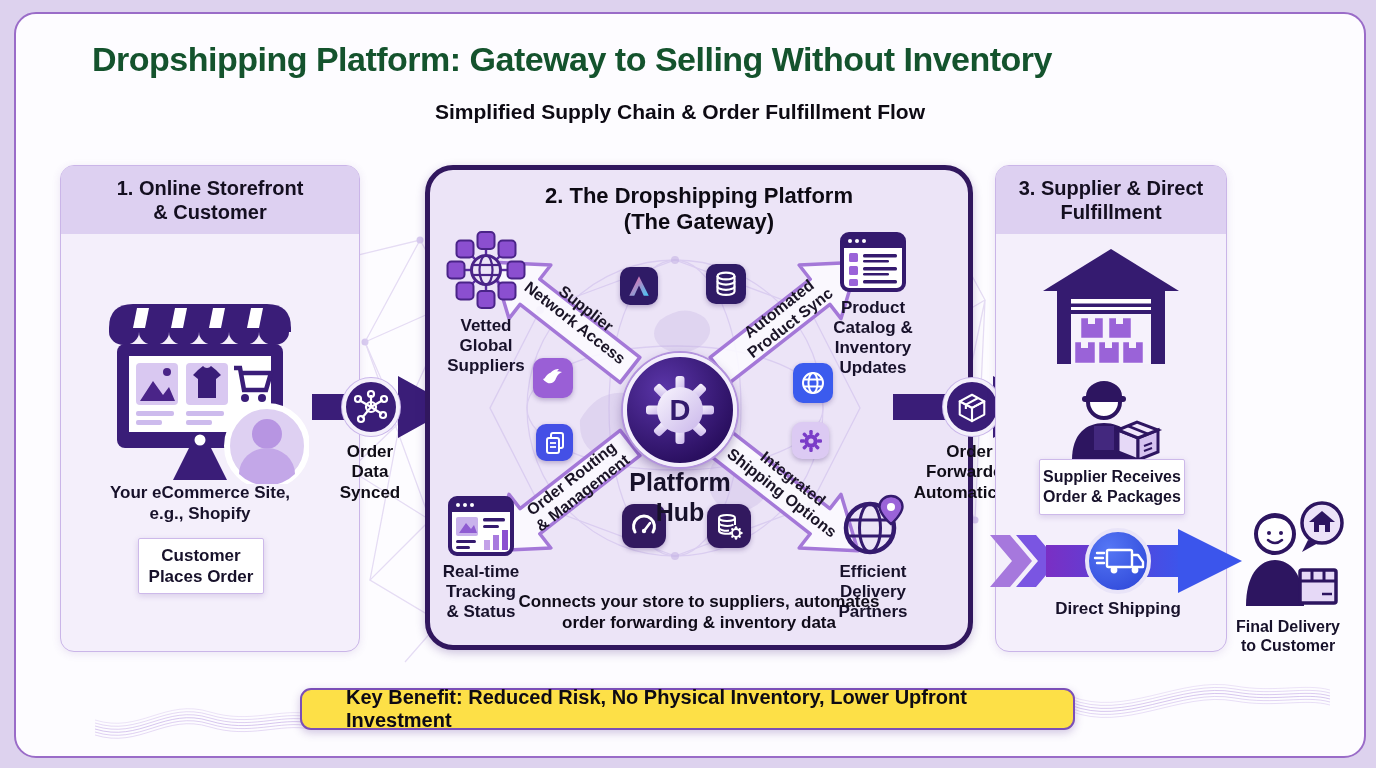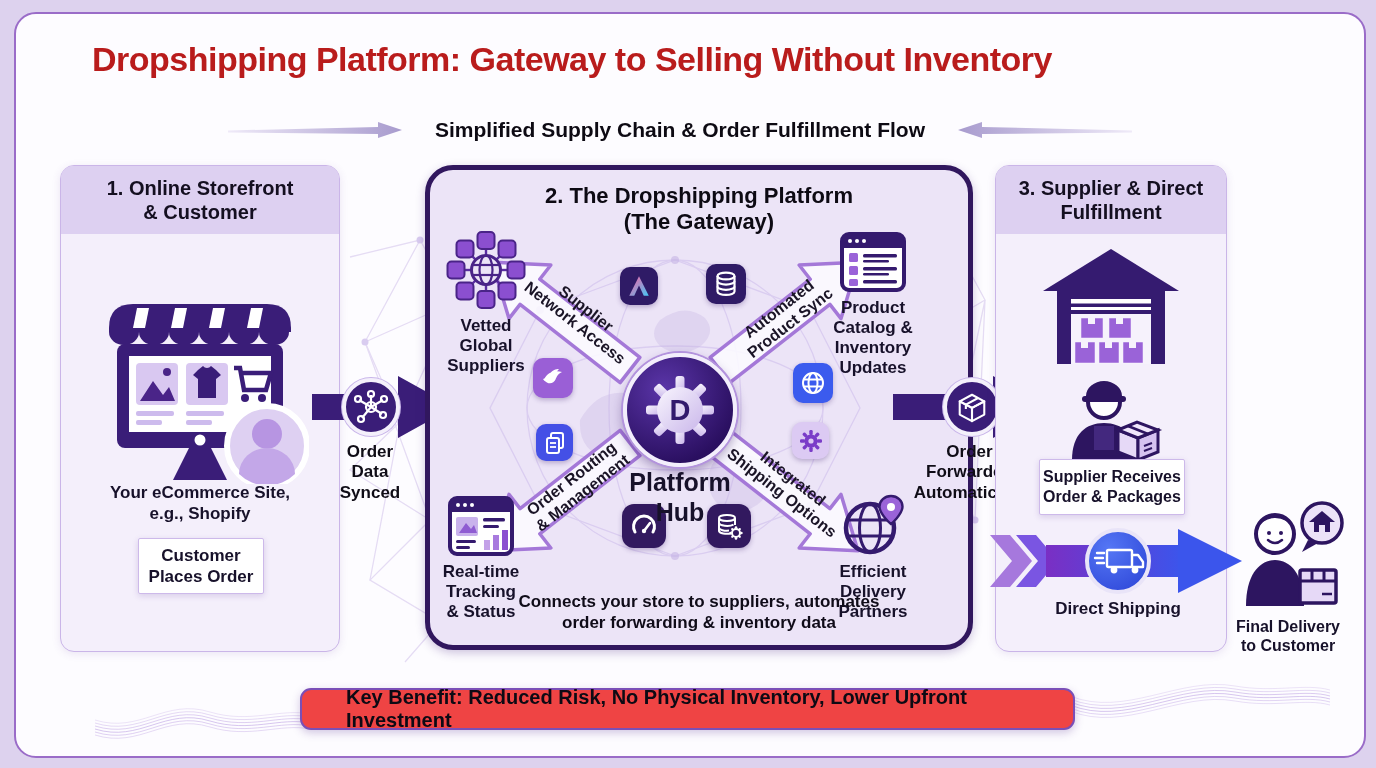--- a/index.html
+++ b/index.html
@@ -14,25 +14,25 @@
   .frame{
     position:absolute;left:14px;top:12px;width:1348px;height:742px;
     background:#fdfcff;border:2.5px solid #9a6cc8;border-radius:22px;
   }
   .ml{white-space:pre-line;}
   .abs{position:absolute;}
 
   
   .main-title{
     position:absolute;left:0;top:40px;width:1144px;text-align:center;
-    font-size:34px;font-weight:bold;letter-spacing:-.5px;color:#b91c1c;
+    font-size:34px;font-weight:bold;letter-spacing:-.5px;color:#14532d;
   }
   .subtitle-row{
-    position:absolute;left:0;top:114px;width:1360px;height:32px;
-    display:flex;align-items:center;justify-content:center;gap:12px;
+    position:absolute;left:0;top:96px;width:1360px;height:32px;
+    display:flex;align-items:center;justify-content:center;gap:12px;flex-direction:column;
   }
   .subtitle-text{font-size:21px;font-weight:bold;color:#0d0a13;}
 
   
   .side-panel{
     position:absolute;top:165px;height:485px;
     background:#f4effb;border:1.5px solid #cab5e8;border-radius:14px;
     box-shadow:0 2px 8px rgba(100,60,160,.12);
   }
   .side-band{
@@ -96,21 +96,21 @@
     position:absolute;font-size:17px;font-weight:bold;text-align:center;line-height:1.2;color:#0f0c16;
   }
 
   
   .ship-label{position:absolute;font-size:17px;font-weight:bold;text-align:center;color:#17112a;}
   .final-label{position:absolute;font-size:16px;font-weight:bold;text-align:center;line-height:1.2;color:#17112a;margin-top:9px;}
 
   
   .banner{
     position:absolute;left:300px;top:688px;width:775px;height:42px;
-    background:#ef4444;border:2.5px solid #7b4fb7;border-radius:11px;
+    background:#fde047;border:2.5px solid #7b4fb7;border-radius:11px;
     box-shadow:0 3px 8px rgba(80,40,140,.25);
     display:flex;align-items:center;justify-content:center;
     font-size:20px;font-weight:bold;color:#0d0a14;box-sizing:border-box;padding-left:44px;
   }
 </style>
 </head>
 <body>
 
 <div id="stage">
   <div class="frame"></div>
@@ -171,21 +171,21 @@
       <defs>
           <linearGradient id="subgR" x1="1" y1="0" x2="0" y2="0">
         <stop offset="0" stop-color="#efeaf8"></stop>
             <stop offset="1" stop-color="#a89bce"></stop>
           </linearGradient>
         </defs>
       <polygon points="195,9.5 45,6 45,1 21,9 45,17 45,13 195,11.5" fill="url(#subgR)"></polygon>
     </svg>
   </div>
 
-  <div class="side-panel" style="left:60px;width:278px;">
+  <div class="side-panel" style="left:60px;width:278px;padding-left:20px;">
     <div class="side-band ml">1. Online Storefront
 &amp; Customer</div>
 
     <svg class="abs" style="left:30px;top:132px;" width="218" height="186" viewBox="0 0 218 186">
 
       <path d="M18,30 Q18,6 42,6 H176 Q200,6 200,30 V34 H18 Z" fill="#3a1d78"></path>
       <g fill="#3a1d78">
         <path d="M18,34 h30 a15,13 0 0 1 -30,0 z"></path>
           <path d="M48,34 h30 a15,13 0 0 1 -30,0 z"></path>
         <path d="M78,34 h30 a15,13 0 0 1 -30,0 z"></path>

